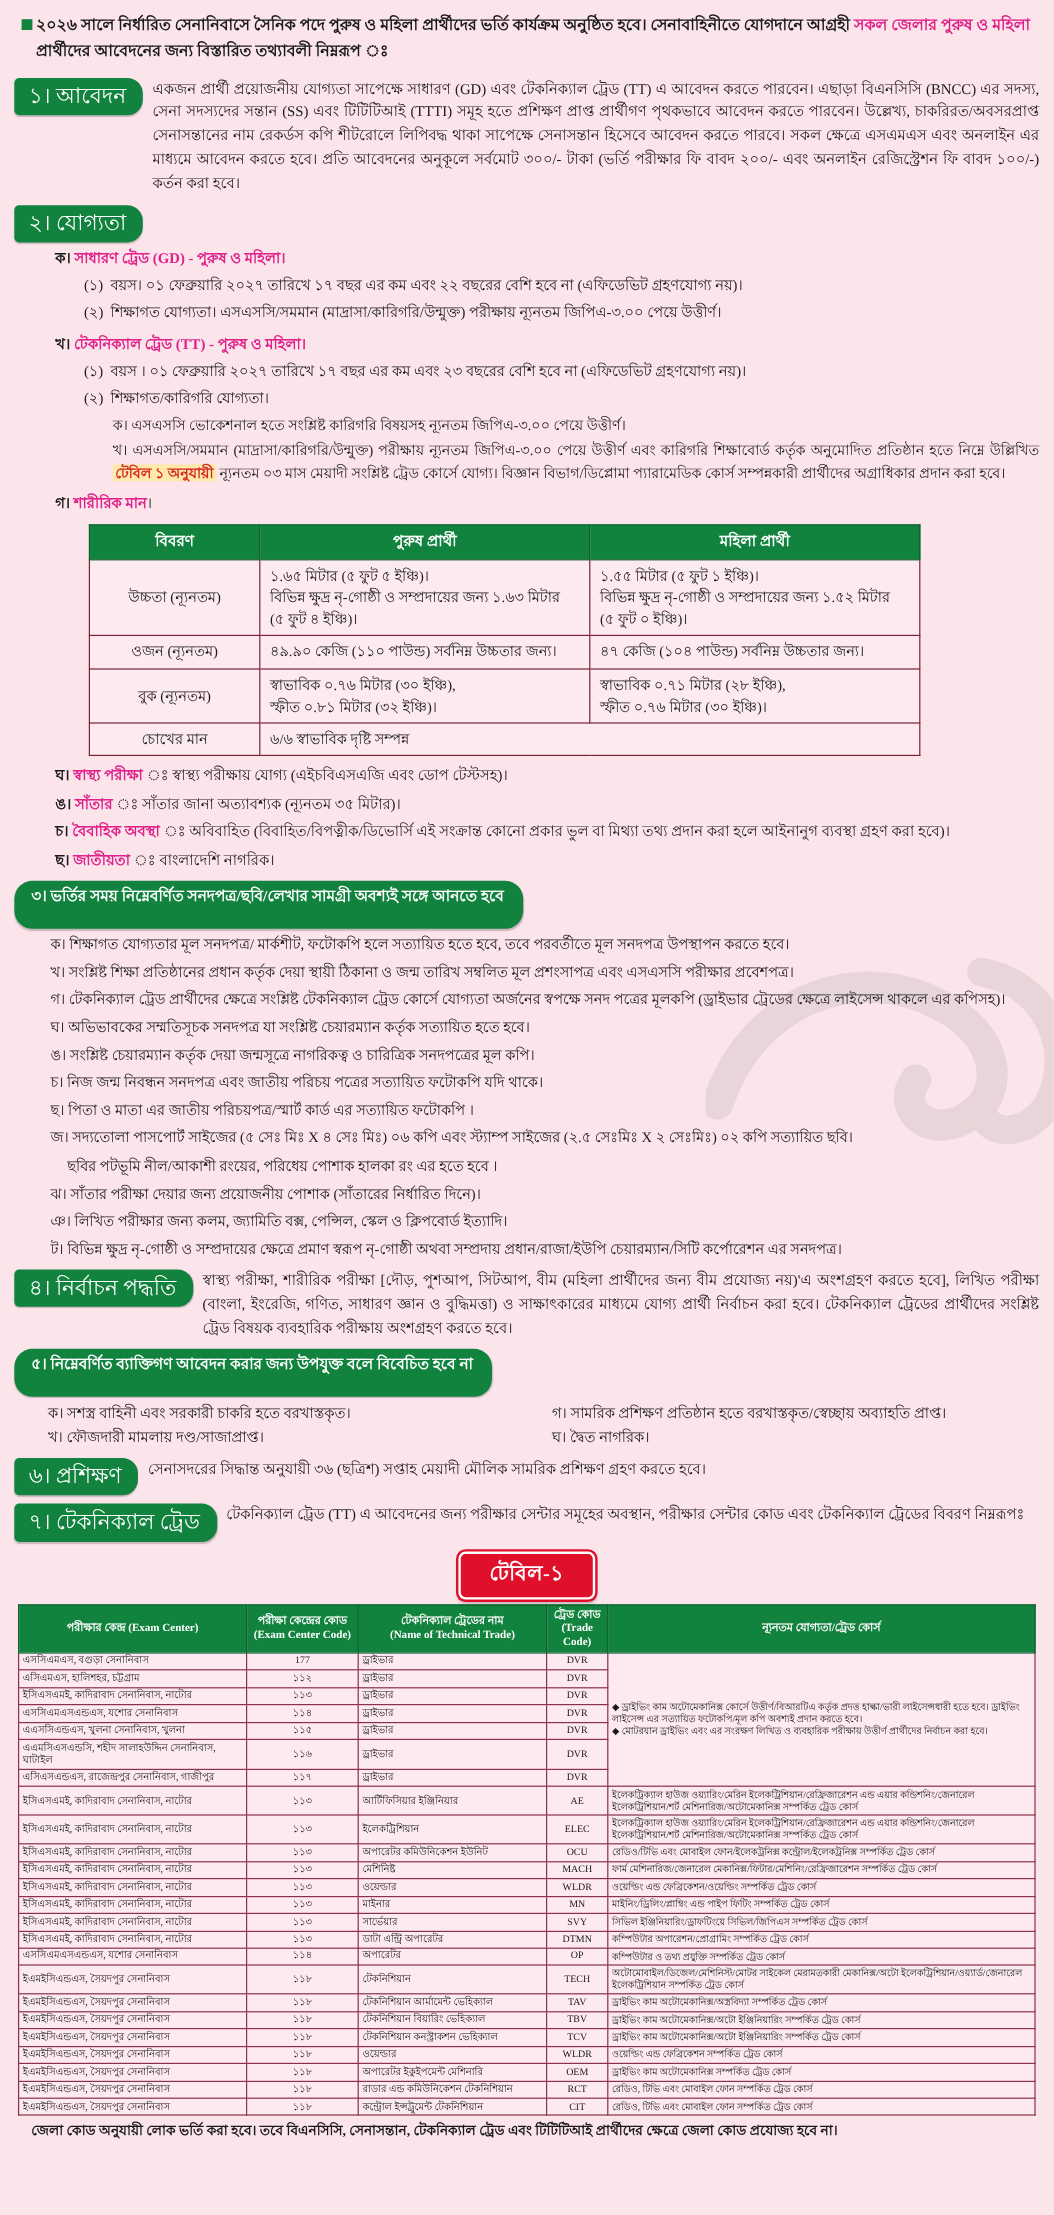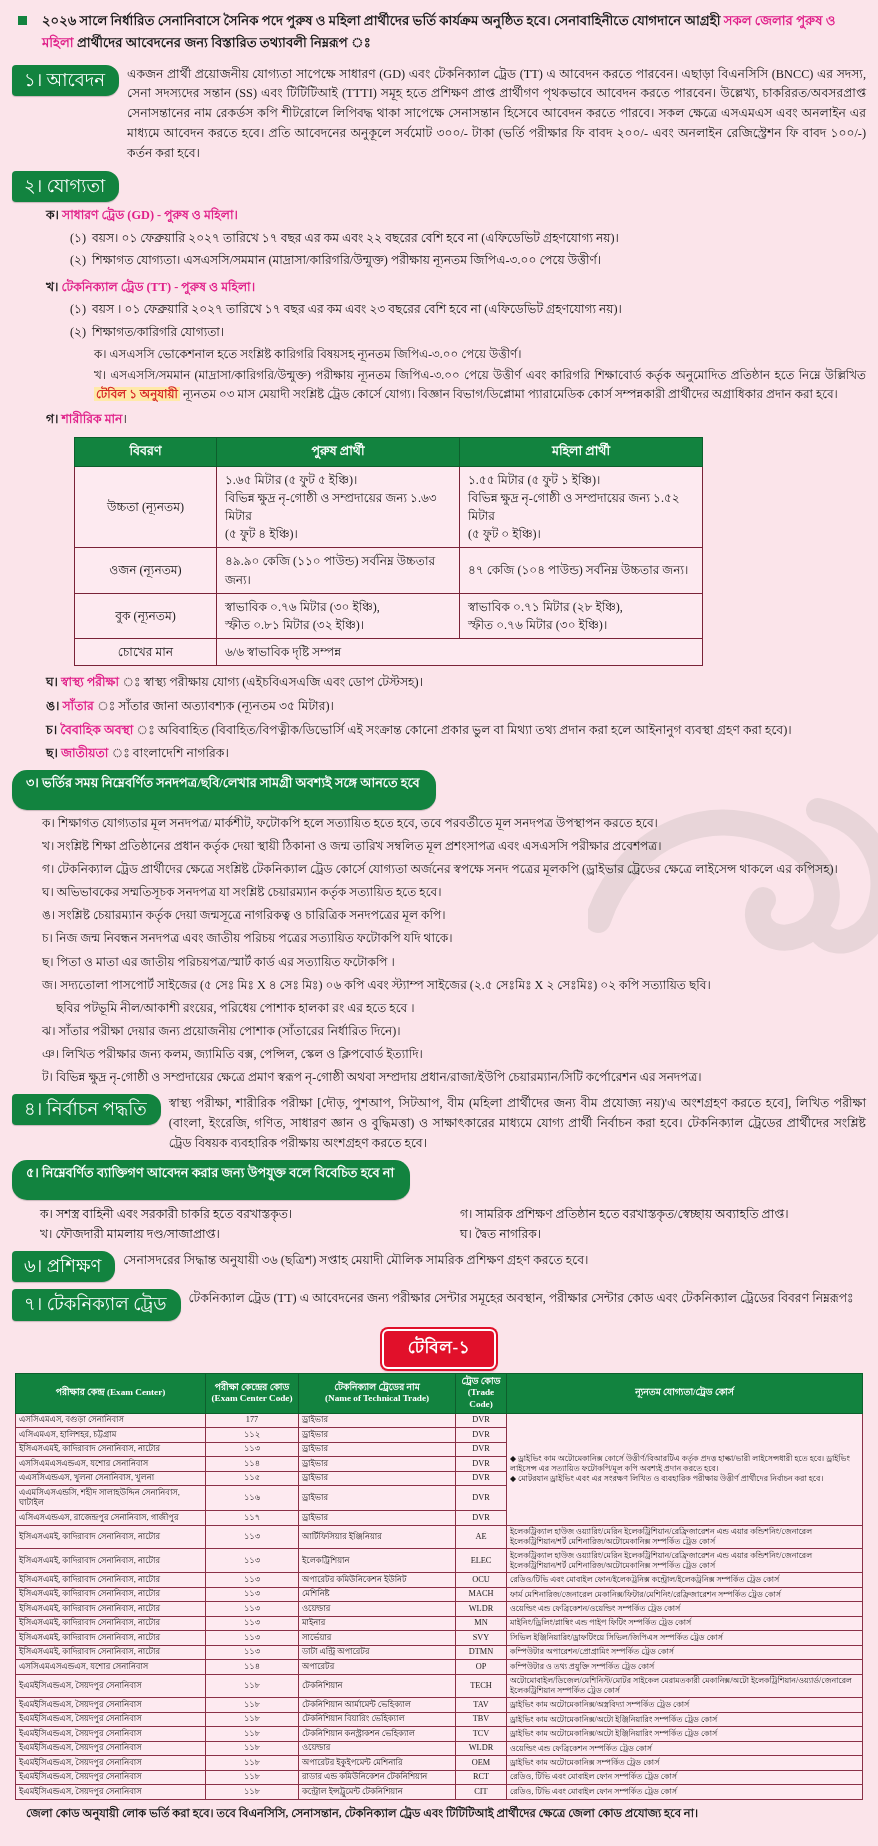--- a/index.html
+++ b/index.html
@@ -28,21 +28,21 @@
     width:320px; height:230px;
     opacity:.28;
     pointer-events:none;
     z-index:0;
   }
   .content{position:relative;z-index:2;padding:8px 12px 6px 12px;}
 
   
   .intro{
     display:flex;
-    gap:15px;
+    gap:3px;
     align-items:flex-start;
     font-size:13.2px;
     font-weight:bold;
     line-height:1.65;
     padding:2px 4px 4px 6px;
   }
   .bullet-sq{
     width:9px;height:9px;background:#12833f;flex:0 0 9px;margin-top:6px;
   }
   .intro p{margin:0;}
@@ -77,21 +77,21 @@
   .lvl3{margin:3px 0 0 82px;font-size:11.9px;line-height:1.55;text-align:justify;}
   .u{}
   .hl{background:#ffe9a8;color:#d62828;font-weight:bold;padding:0 2px;}
   .mark-key{color:#1a1a1a;font-weight:bold;}
 
   .docline{margin:4px 0 0 30px;font-size:12.1px;line-height:1.58;text-align:justify;}
 
   
   table.phys{
     border-collapse:collapse;
-    width:629px;
+    width:693px;
     margin:7px 0 0 62px;
     font-size:12.1px;
     background:#fdeaf0;
     border:1.5px solid #4a0d1f;
   }
   table.phys th{
     background:#12833f;color:#fff;font-weight:bold;
     border:1px solid #0d5f2d;padding:4px 6px;text-align:center;font-size:12.6px;
   }
   table.phys td{

